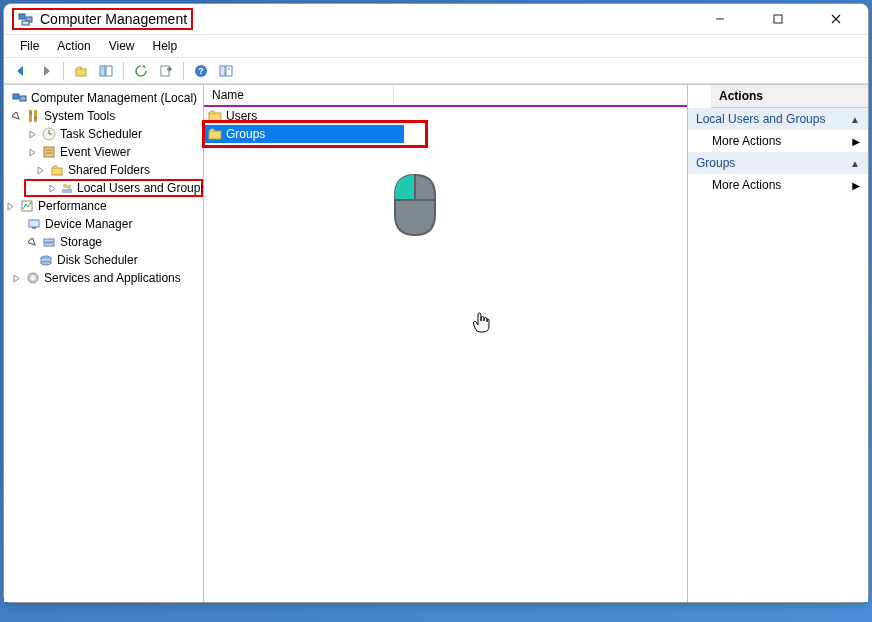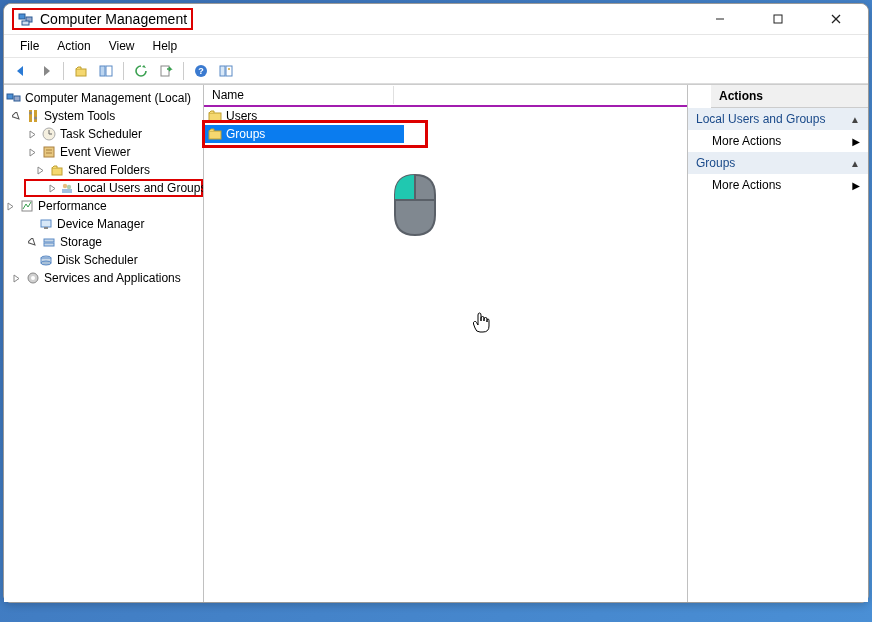--- a/index.html
+++ b/index.html
@@ -279,21 +279,21 @@
           <rect x="2" y="2" width="5" height="10" fill="#d8e8f8" stroke="#5a8ac5"></rect>
           <rect x="8" y="2" width="6" height="10" fill="#fff" stroke="#5a8ac5"></rect>
           <circle cx="11" cy="5" r="1" fill="#d0a030"></circle>
         </svg>
     </span>
   </div>
 
   <div class="content">
 
     <div class="tree-panel">
-      <div class="tree-row" style="padding-left:2px">
+      <div class="tree-row" style="padding-left:8px">
         <span class="tree-icon">
           <svg width="16" height="16" viewBox="0 0 16 16">
               <rect x="1" y="4" width="6" height="5" fill="#4a8fd5" stroke="#2a5a95"></rect>
               <rect x="8" y="6" width="6" height="5" fill="#9ac" stroke="#2a5a95"></rect>
             </svg>
         </span>
         <span class="tree-label">Computer Management (Local)</span>
       </div>
 
       <div class="tree-row" style="padding-left:6px">
@@ -384,21 +384,21 @@
         </span>
         <span class="tree-icon">
           <svg width="14" height="14" viewBox="0 0 14 14">
               <rect x="2" y="2" width="10" height="10" fill="#fff" stroke="#888"></rect>
               <polyline points="3,10 6,5 8,8 11,3" fill="none" stroke="#3aa050"></polyline>
             </svg>
         </span>
         <span class="tree-label">Performance</span>
       </div>
 
-      <div class="tree-row" style="padding-left:34px">
+      <div class="tree-row" style="padding-left:22px">
         <span class="tree-icon">
           <svg width="14" height="14" viewBox="0 0 14 14">
               <rect x="2" y="3" width="10" height="7" fill="#d8e8f8" stroke="#5a8ac5"></rect>
               <rect x="5" y="10" width="4" height="2" fill="#888"></rect>
             </svg>
         </span>
         <span class="tree-label">Device Manager</span>
       </div>
 
       <div class="tree-row" style="padding-left:22px">

